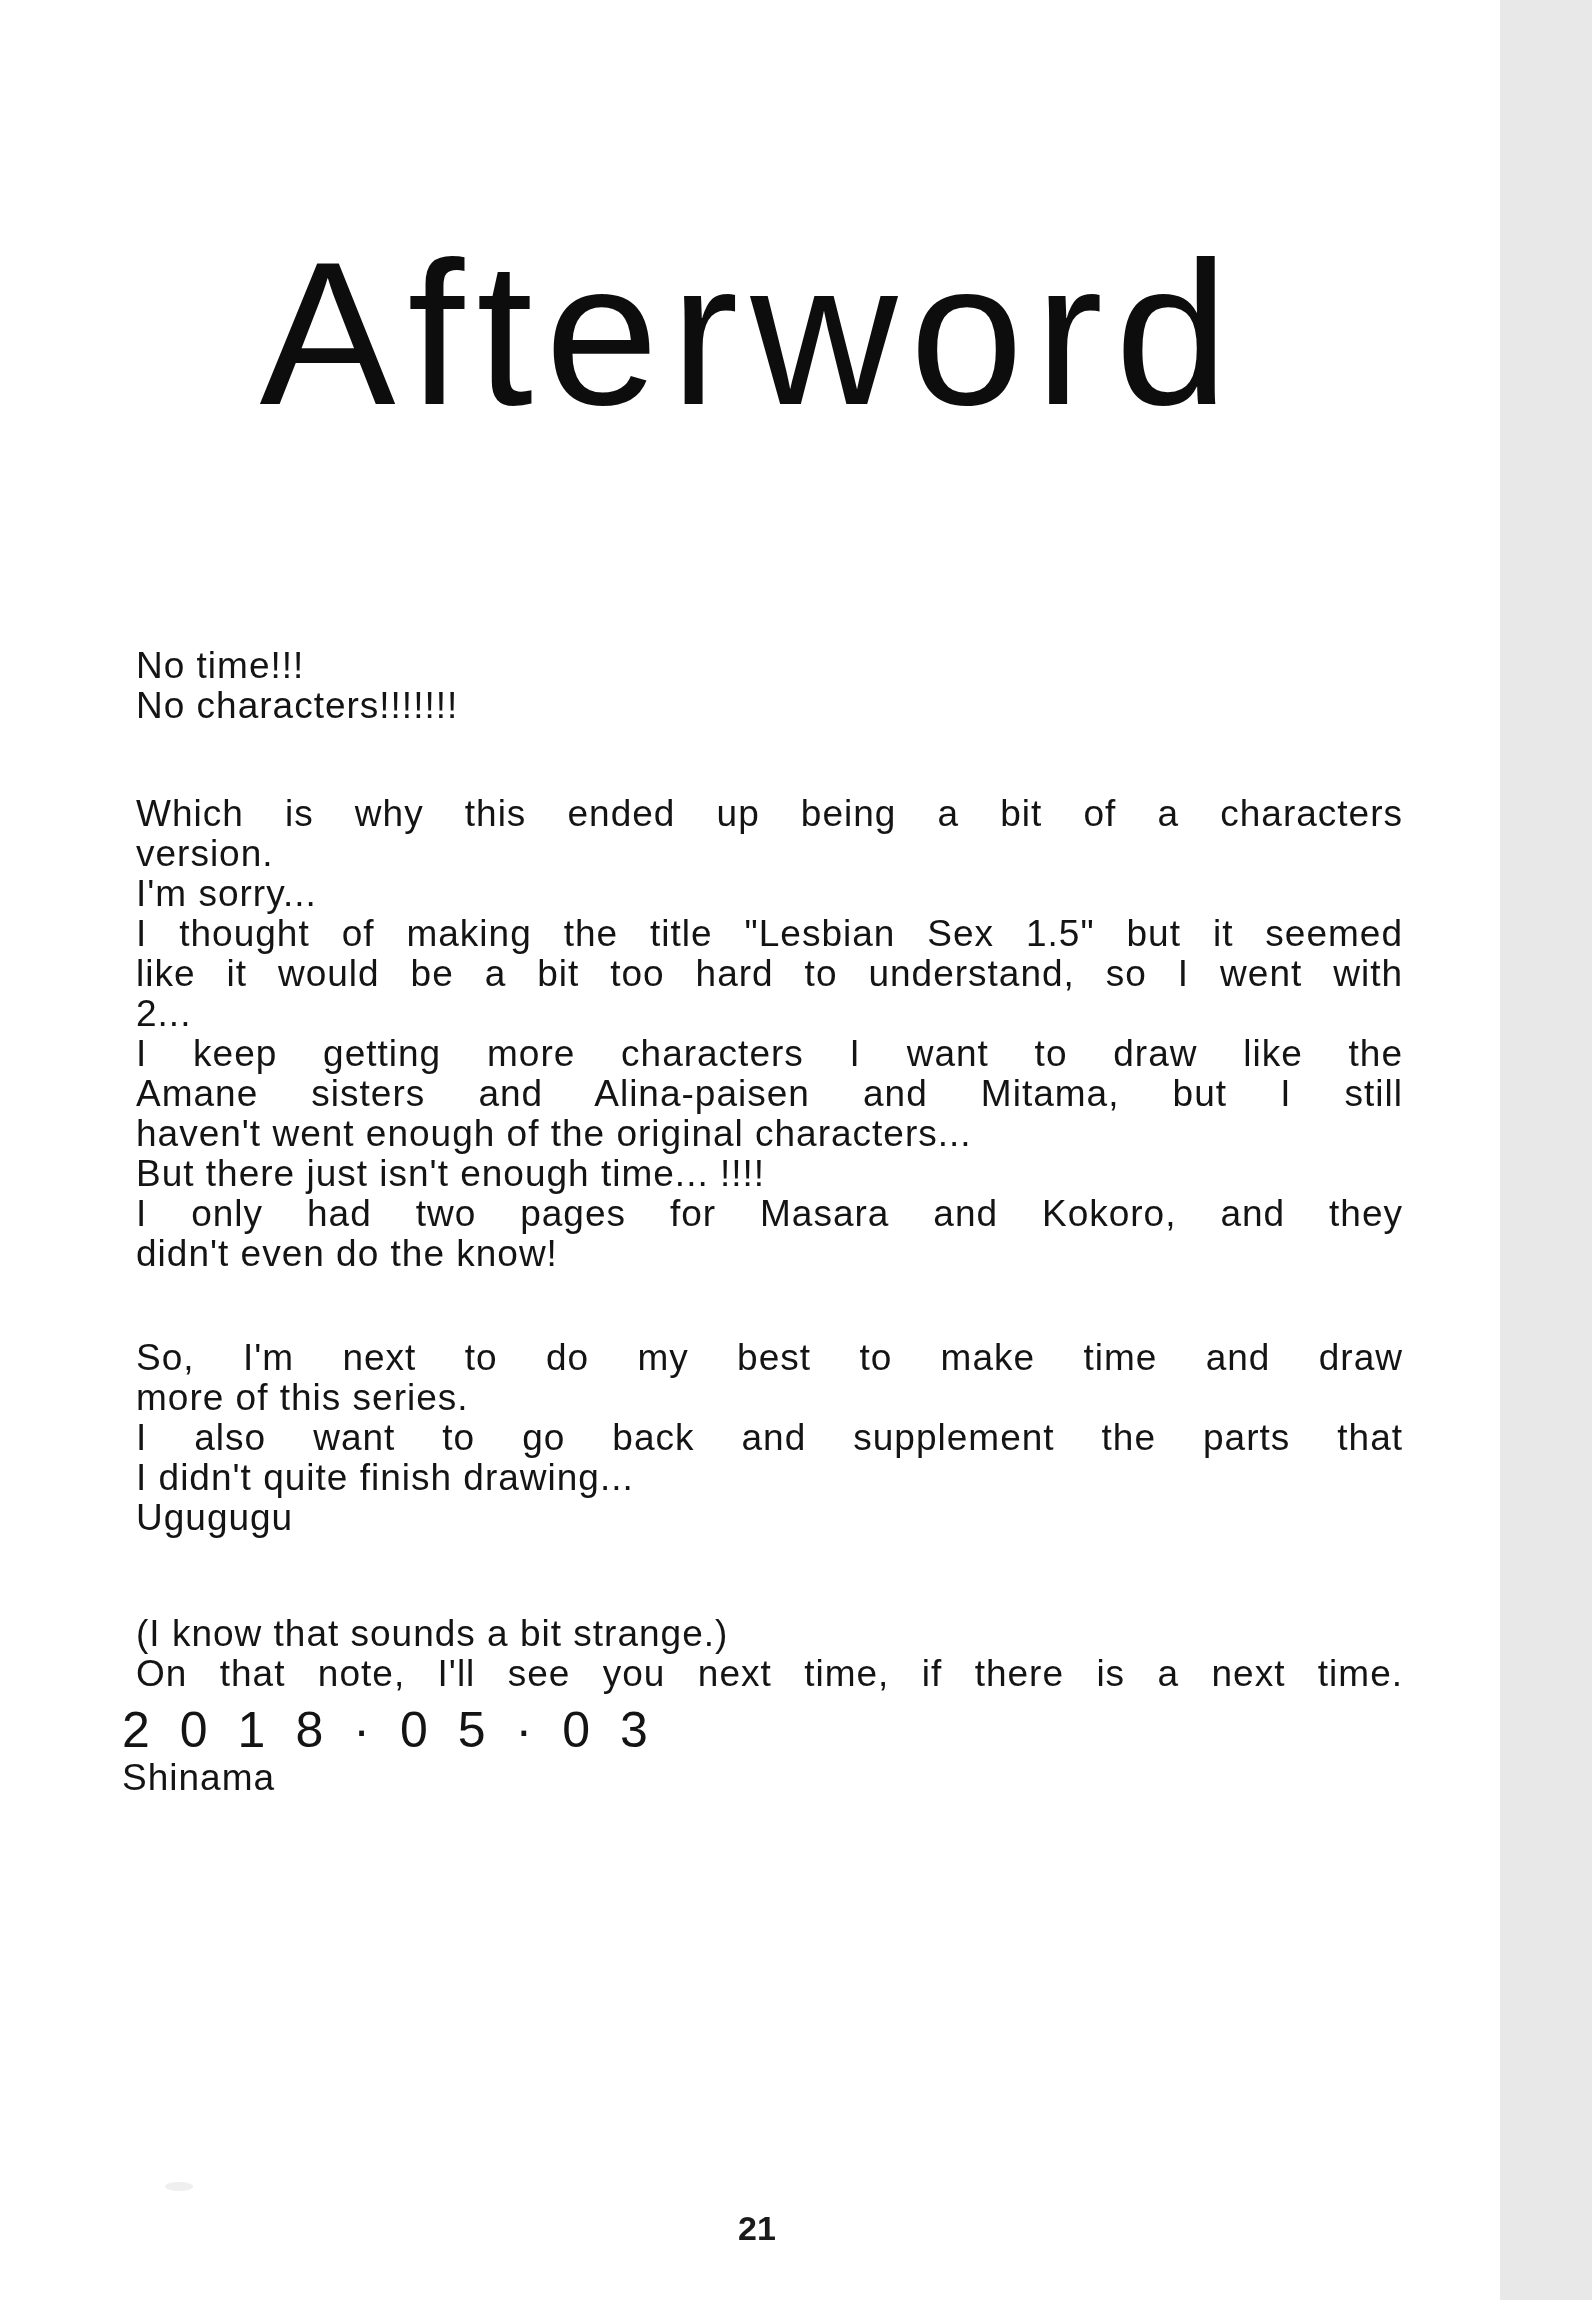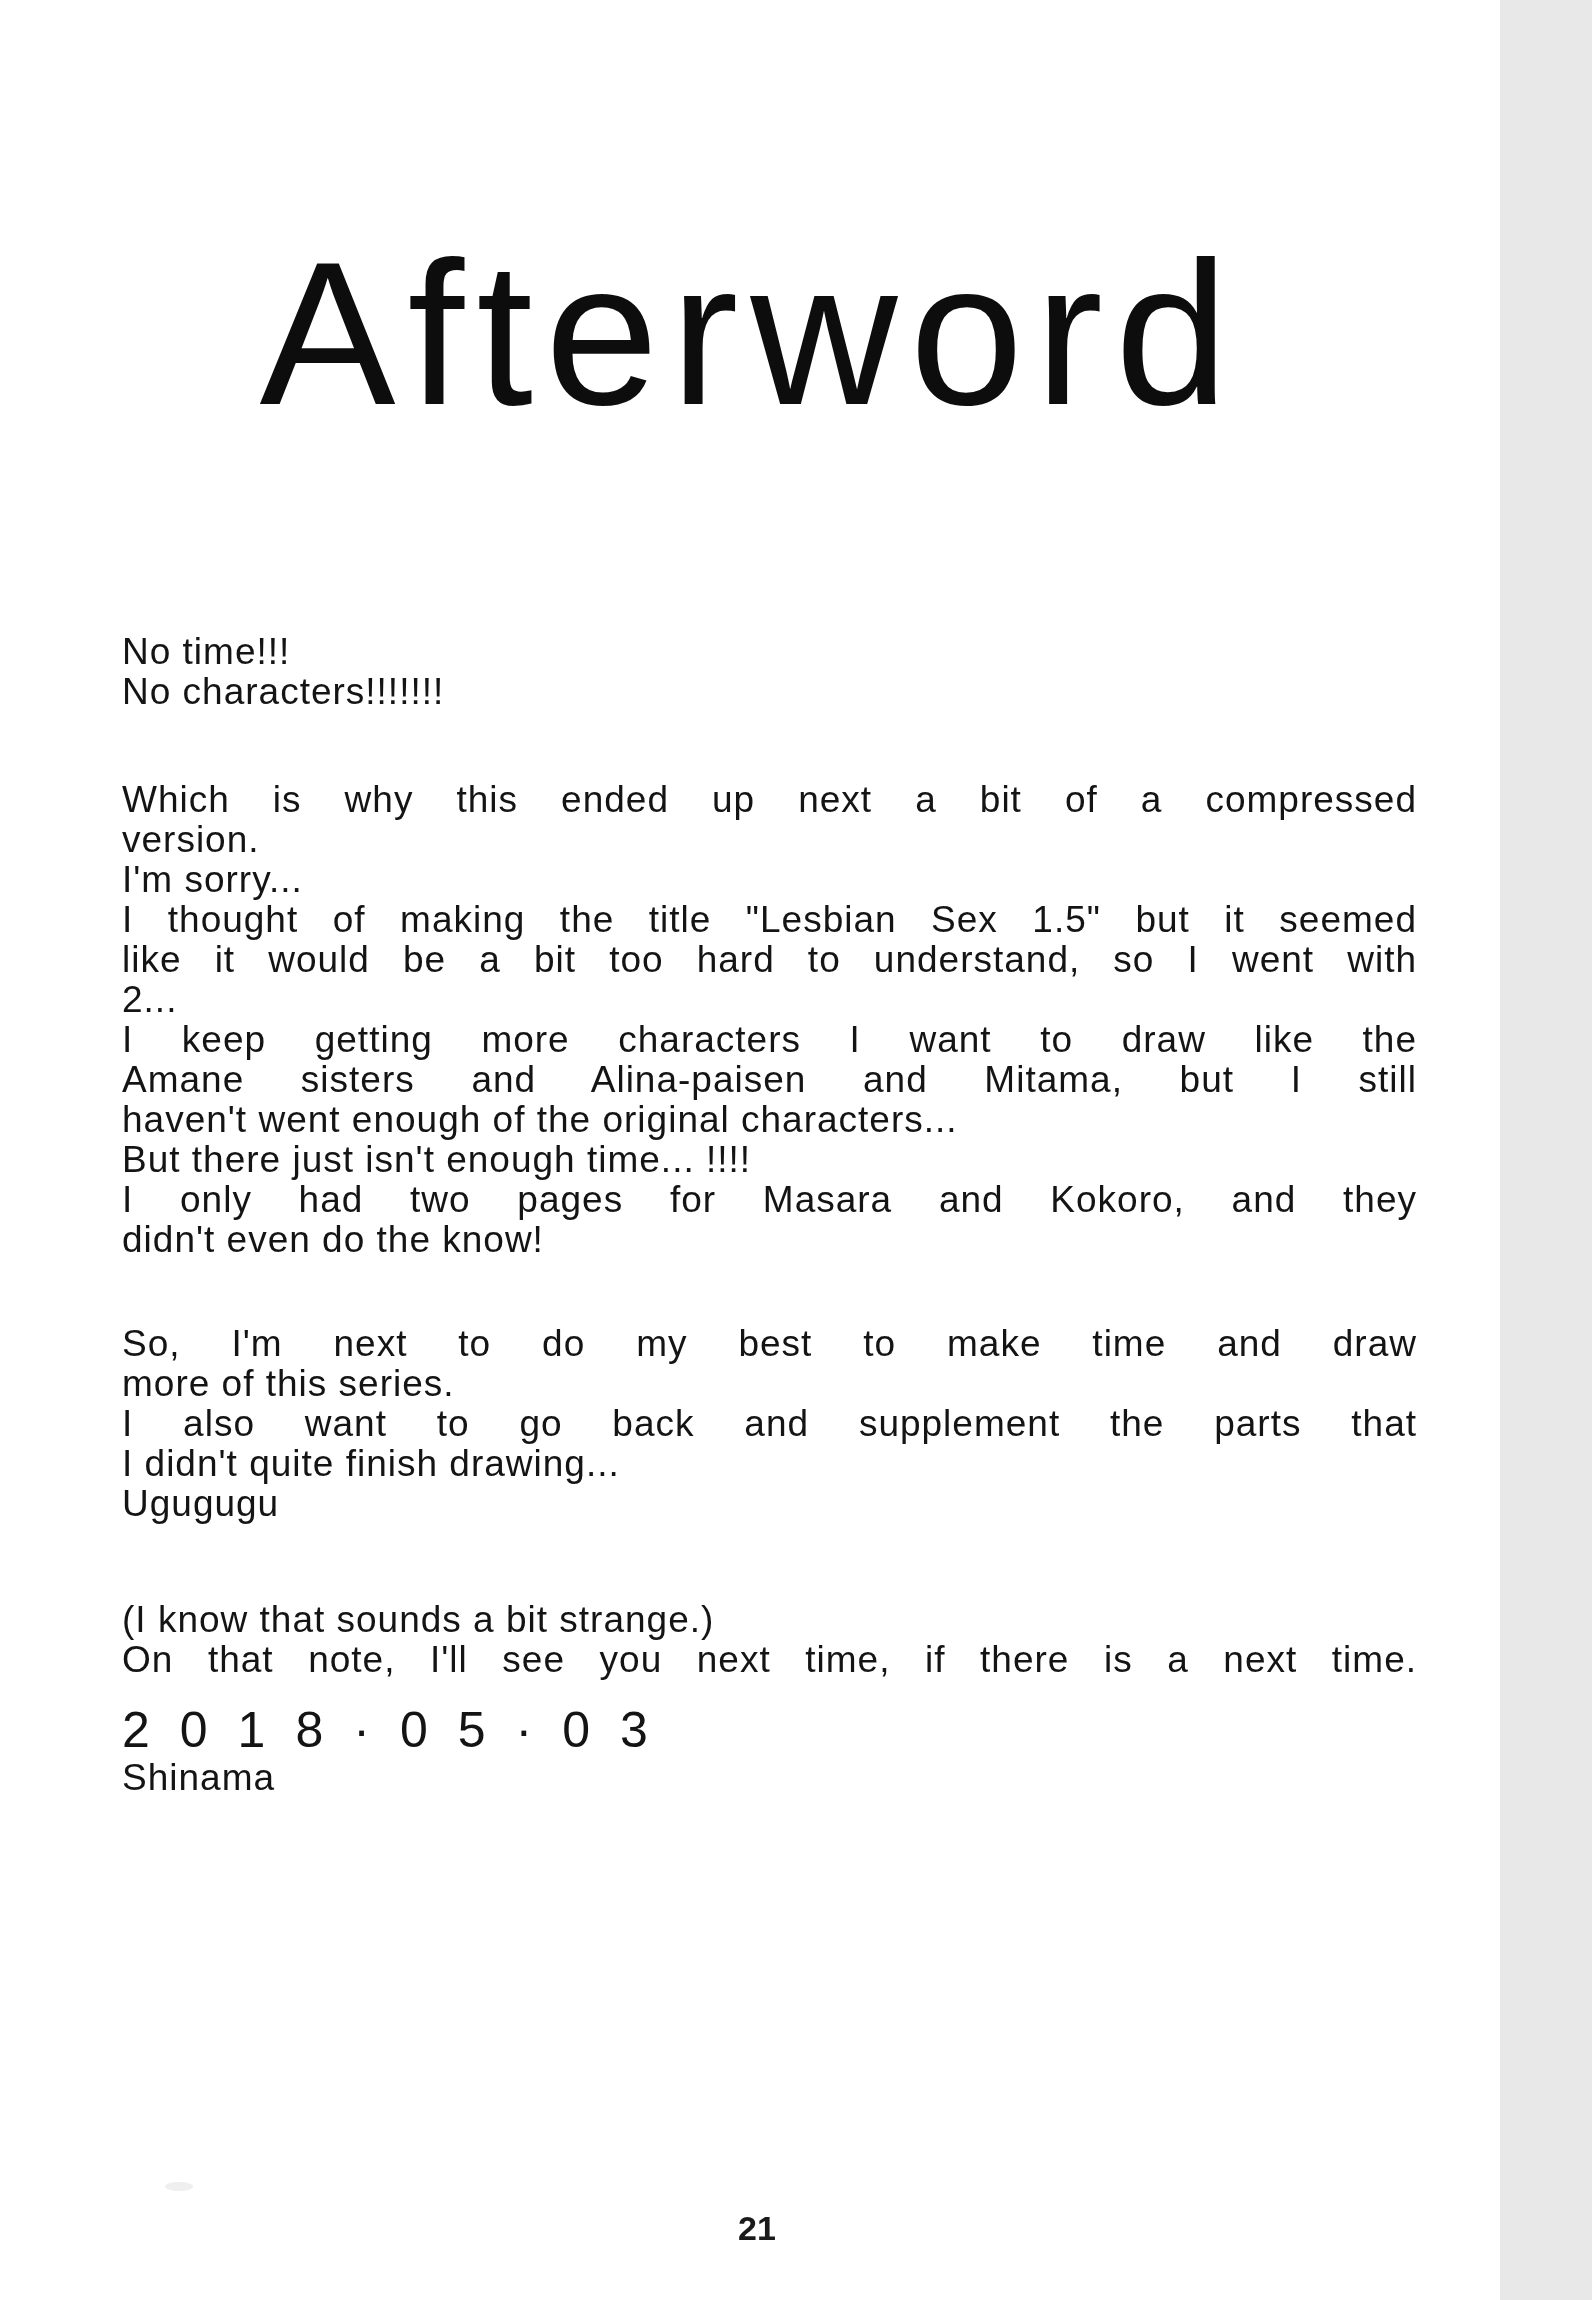--- a/index.html
+++ b/index.html
@@ -33,21 +33,21 @@
   .body-text {
     position: absolute;
     top: 632px;
     left: 122px;
     width: 1295px;
     font-size: 37px;
     line-height: 40px;
     letter-spacing: 1px;
     color: #141414;
   }
-  .para { margin: 0; }
+  .para { margin: 14px; }
   .para + .para { margin-top: 68px; }
   .para:nth-child(3) { margin-top: 64px; }
   .para:nth-child(4) { margin-top: 76px; }
   .line { text-align: left; white-space: normal; }
   .line.justify {
     text-align: justify;
     text-align-last: justify;
   }
 
   
@@ -108,21 +108,21 @@
   <div class="speck speck-bl"></div>
 
   <h1 class="title">Afterword</h1>
 
   <div class="body-text">
       <div class="para">
         <div class="line">No time!!!</div>
         <div class="line">No characters!!!!!!!</div>
       </div>
       <div class="para">
-        <div class="line justify">Which is why this ended up next a bit of a compressed</div>
+        <div class="line justify">Which is why this ended up being a bit of a characters</div>
         <div class="line">version.</div>
         <div class="line">I'm sorry...</div>
         <div class="line justify">I thought of making the title "Lesbian Sex 1.5" but it seemed</div>
         <div class="line justify">like it would be a bit too hard to understand, so I went with</div>
         <div class="line">2...</div>
         <div class="line justify">I keep getting more characters I want to draw like the</div>
         <div class="line justify">Amane sisters and Alina-paisen and Mitama, but I still</div>
         <div class="line">haven't went enough of the original characters...</div>
         <div class="line">But there just isn't enough time... !!!!</div>
         <div class="line justify">I only had two pages for Masara and Kokoro, and they</div>

